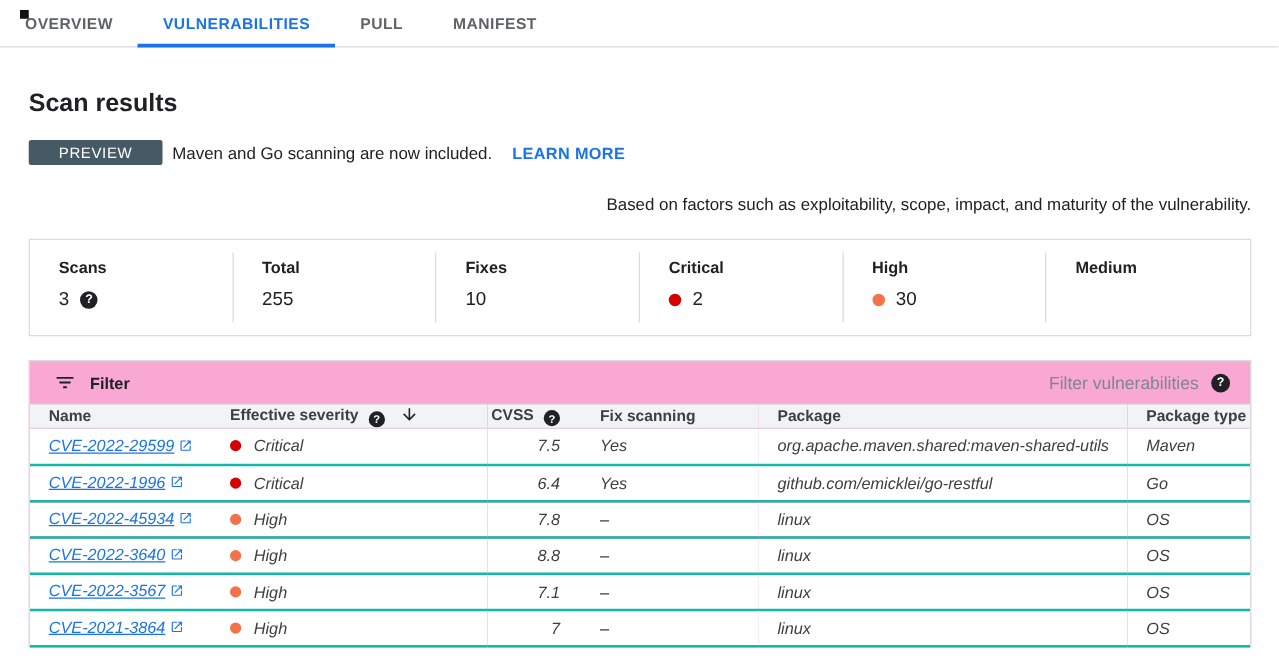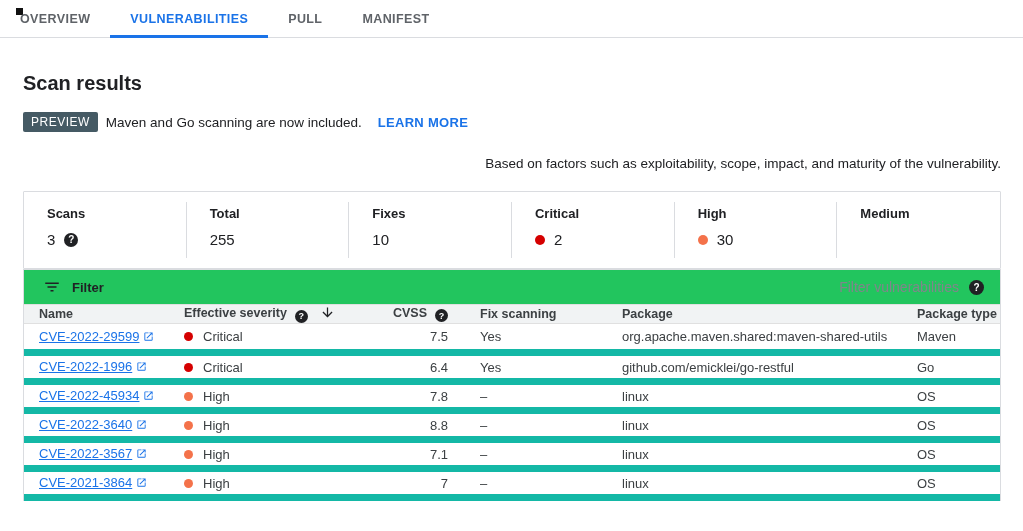--- a/index.html
+++ b/index.html
@@ -28,51 +28,51 @@
   .tab.active::after {
     content: ""; position: absolute; left: 0; right: 0; bottom: -1px;
     height: 3px; background: #1a73e8;
   }
   
   .content { padding: 0 22px 0 23px; }
   .page-title { font-size: 20px; font-weight: 700; color: #202124; margin-top: 34px; }
   .preview-row { display: flex; align-items: center; margin-top: 17px; font-size: 13.5px; }
   .preview-badge {
     background: #455a64; color: #ffffff; font-size: 12px; letter-spacing: 0.5px;
-    padding: 3px 8px; border-radius: 2px; margin-right: 8px;
+    padding: 3px 24px; border-radius: 2px; margin-right: 8px;
   }
   .learn-more {
     color: #1a73e8; font-size: 13px; font-weight: 700; letter-spacing: 0.3px;
     margin-left: 16px; text-decoration: none; cursor: pointer;
   }
   .description { font-size: 13.5px; color: #202124; margin-top: 24px; text-align: right; }
   
   .stats-card {
     display: flex; border: 1px solid #dadce0; border-radius: 1px;
-    margin-top: 20px; height: 78px; background: #fff; justify-content: flex-end;
+    margin-top: 20px; height: 78px; background: #fff;
   }
   .stat { flex: 1 1 0; padding: 14px 0 0 23px; position: relative; }
   .stat:not(:last-child)::after {
     content: ""; position: absolute; right: 0; top: 10px; bottom: 10px;
     width: 1px; background: #dadce0;
   }
   .stat-label { font-size: 13px; font-weight: 700; color: #202124; }
   .stat-value-row { display: flex; align-items: center; margin-top: 10px; font-size: 15px; color: #202124; }
   .dot { width: 10px; height: 10px; border-radius: 50%; display: inline-block; margin-right: 9px; flex: 0 0 auto; }
   .dot.critical { background: #d50000; }
   .dot.high { background: #f4724a; }
   .dot.medium { background: #f9ab00; }
   .help-icon {
     display: inline-flex; align-items: center; justify-content: center;
     width: 14px; height: 14px; border-radius: 50%; background: #202124;
     color: #fff; font-size: 10px; font-weight: 700; flex: 0 0 auto; cursor: pointer;
   }
   .stat-value-row .help-icon { margin-left: 9px; }
   
-  .table-card { border: 1px solid #dadce0; border-bottom: none; background: #22c55e; }
+  .table-card { margin-top: 19px; border: 1px solid #dadce0; border-bottom: none; background: #f9a8d4; }
   .filter-bar { display: flex; align-items: center; height: 34px; padding: 0 16px 0 19px; }
   .filter-icon { display: inline-flex; flex: 0 0 auto; }
   .filter-label { font-size: 13px; font-weight: 700; color: #202124; margin-left: 11px; cursor: pointer; }
   .filter-input {
     flex: 1 1 auto; border: none; outline: none; margin-left: 20px;
     font-family: Liberation Sans, sans-serif;
     font-size: 14px; color: #202124; background: transparent; text-align: right;
   }
   .filter-input::placeholder { color: #80868b; opacity: 1; }
   .filter-bar .help-icon { width: 15px; height: 15px; margin-left: 10px; }
@@ -87,22 +87,23 @@
   }
   th.col-sev, td.c-sev { padding-left: 4px; }
   th.col-cvss, td.c-cvss { text-align: right; padding: 0 12px 0 0; }
   th.col-fix, td.c-fix { padding-left: 20px; }
   th.col-pkg, td.c-pkg { padding-left: 15px; }
   th.col-type, td.c-type { padding-left: 15px; }
   th .help-icon { width: 13px; height: 13px; font-size: 9px; margin-left: 8px; vertical-align: -2px; }
   .sort-icon { vertical-align: -3px; margin-left: 12px; }
   tbody td {
     height: 29px; font-size: 13px; color: #3c4043;
-    border-bottom: 7px solid #14b8a6; white-space: nowrap; overflow: hidden;
+    border-bottom: 2px solid #14b8a6; white-space: nowrap; overflow: hidden;
     background: #fff;
+    font-style: italic;
   }
   td.c-name { padding-left: 15px; }
   .cve-link { color: #1a73e8; text-decoration: underline; cursor: pointer; }
   .ext-icon { margin-left: 4px; vertical-align: -1px; display: inline-block; }
   td .dot { width: 9px; height: 9px; margin-right: 10px; vertical-align: 0; }
   .sev-cell { display: flex; align-items: center; height: 100%; }
 </style>
 </head>
 <body>
 

